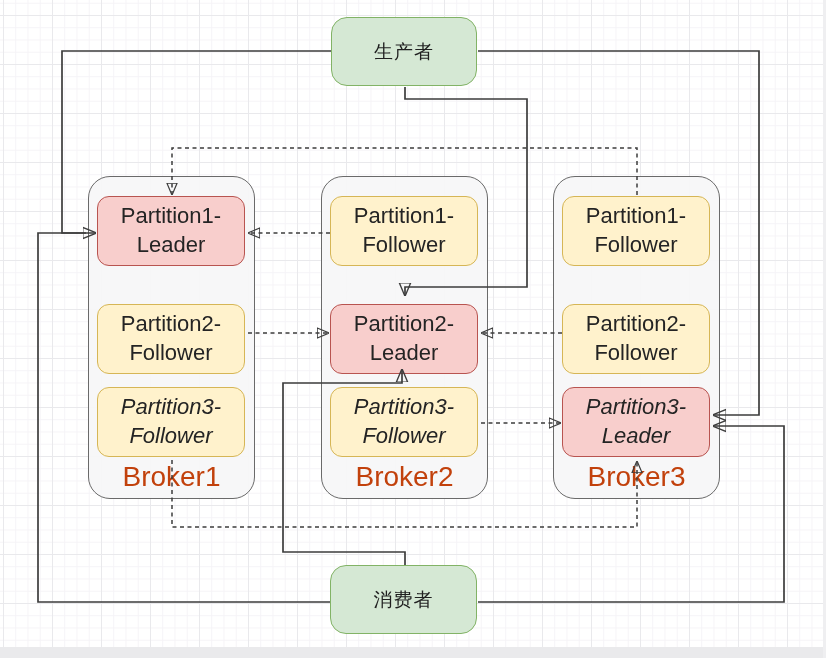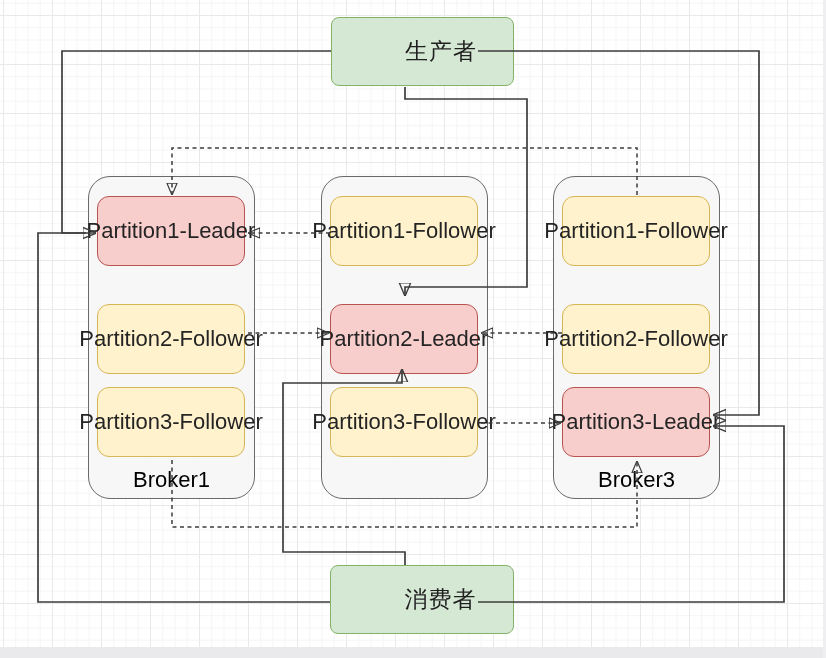--- a/index.html
+++ b/index.html
@@ -15,48 +15,48 @@
     background-size:49px 49px,49px 49px,12.25px 12.25px,12.25px 12.25px;
     background-position:3px 15px,3px 15px,3px 15px,3px 15px;
   }
   .connectors{position:absolute;left:0;top:0;width:826px;height:658px;pointer-events:none;}
   .connectors path{fill:none;stroke:#3d3d3d;}
   .connectors path.solid{stroke-width:1.7px;}
   .connectors path.dashed{stroke-width:1.5px;stroke-dasharray:4 3.5;}
 
   .endpoint{
     position:absolute;display:flex;align-items:center;justify-content:center;
-    background:#d5e8d4;border:1.5px solid #82b366;border-radius:8px;
-    font-size:23px;color:#1f1f1f;letter-spacing:1px;padding-left:37px;
+    background:#d5e8d4;border:1.5px solid #82b366;border-radius:16px;
+    font-size:19px;color:#1f1f1f;letter-spacing:1px;
   }
   .producer{left:331px;top:17px;width:144px;height:67px;}
   .consumer{left:330px;top:565px;width:145px;height:67px;font-family:Liberation Serif, serif;}
 
   .broker{
     position:absolute;top:176px;width:165px;height:321px;
     background:rgba(246,246,248,0.93);
     border:1.5px solid #6a6a6a;border-radius:22px;
   }
   .broker1{left:88px;}
   .broker2{left:321px;}
   .broker3{left:553px;}
   .broker-label{
     position:absolute;left:0;right:0;bottom:5px;text-align:center;
-    font-size:22px;color:#000000;
+    font-size:28px;color:#c2410c;
   }
   .pbox{
     position:absolute;left:8px;width:146px;height:68px;
-    display:flex;flex-direction:row;align-items:center;justify-content:center;
+    display:flex;flex-direction:column;align-items:center;justify-content:center;
     border-radius:12px;font-size:22px;line-height:1.3;color:#242424;text-align:center;
   }
   .pbox.leader{background:#f8cecc;border:1.5px solid #b85450;}
   .pbox.follower{background:#fff2cc;border:1.5px solid #d6b656;}
   .row1{top:19px;}
   .row2{top:127px;}
-  .row3{top:210px;}
+  .row3{top:210px;font-style:italic;}
 
   .bottom-strip{position:absolute;left:0;top:647px;width:826px;height:11px;background:#eaeaec;}
   .right-strip{position:absolute;top:0;right:0;width:3px;height:658px;background:#efeff1;}
 </style>
 </head>
 <body>
 
 <div class="canvas">
 
   <div class="broker broker1">
@@ -81,20 +81,21 @@
       <span>Follower</span>
     </div>
     <div class="pbox leader row2">
       <span>Partition2-</span>
       <span>Leader</span>
     </div>
     <div class="pbox follower row3">
       <span>Partition3-</span>
       <span>Follower</span>
     </div>
+    <div class="broker-label">Broker2</div>
   </div>
 
   <div class="broker broker3">
     <div class="pbox follower row1">
       <span>Partition1-</span>
       <span>Follower</span>
     </div>
     <div class="pbox follower row2">
       <span>Partition2-</span>
       <span>Follower</span>

